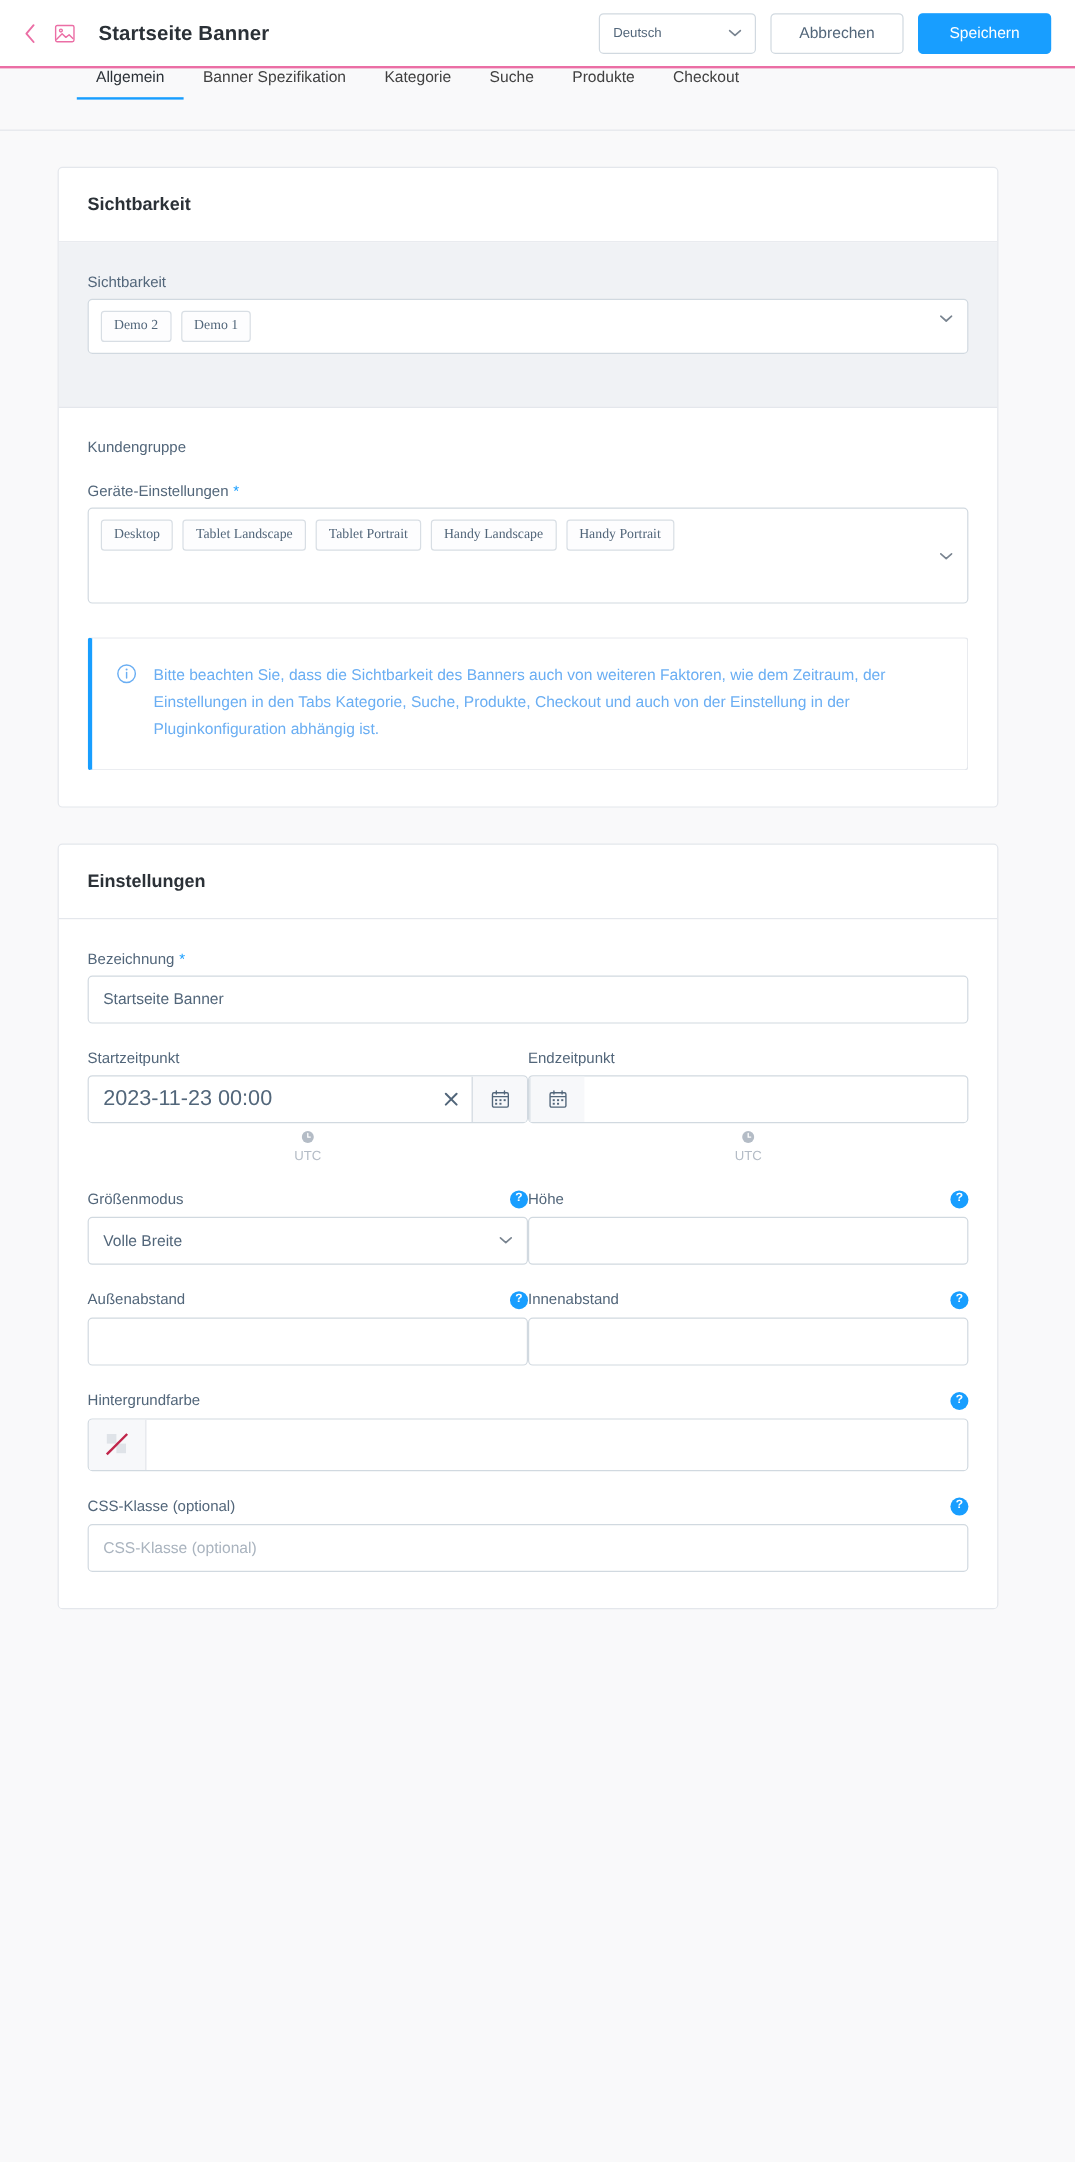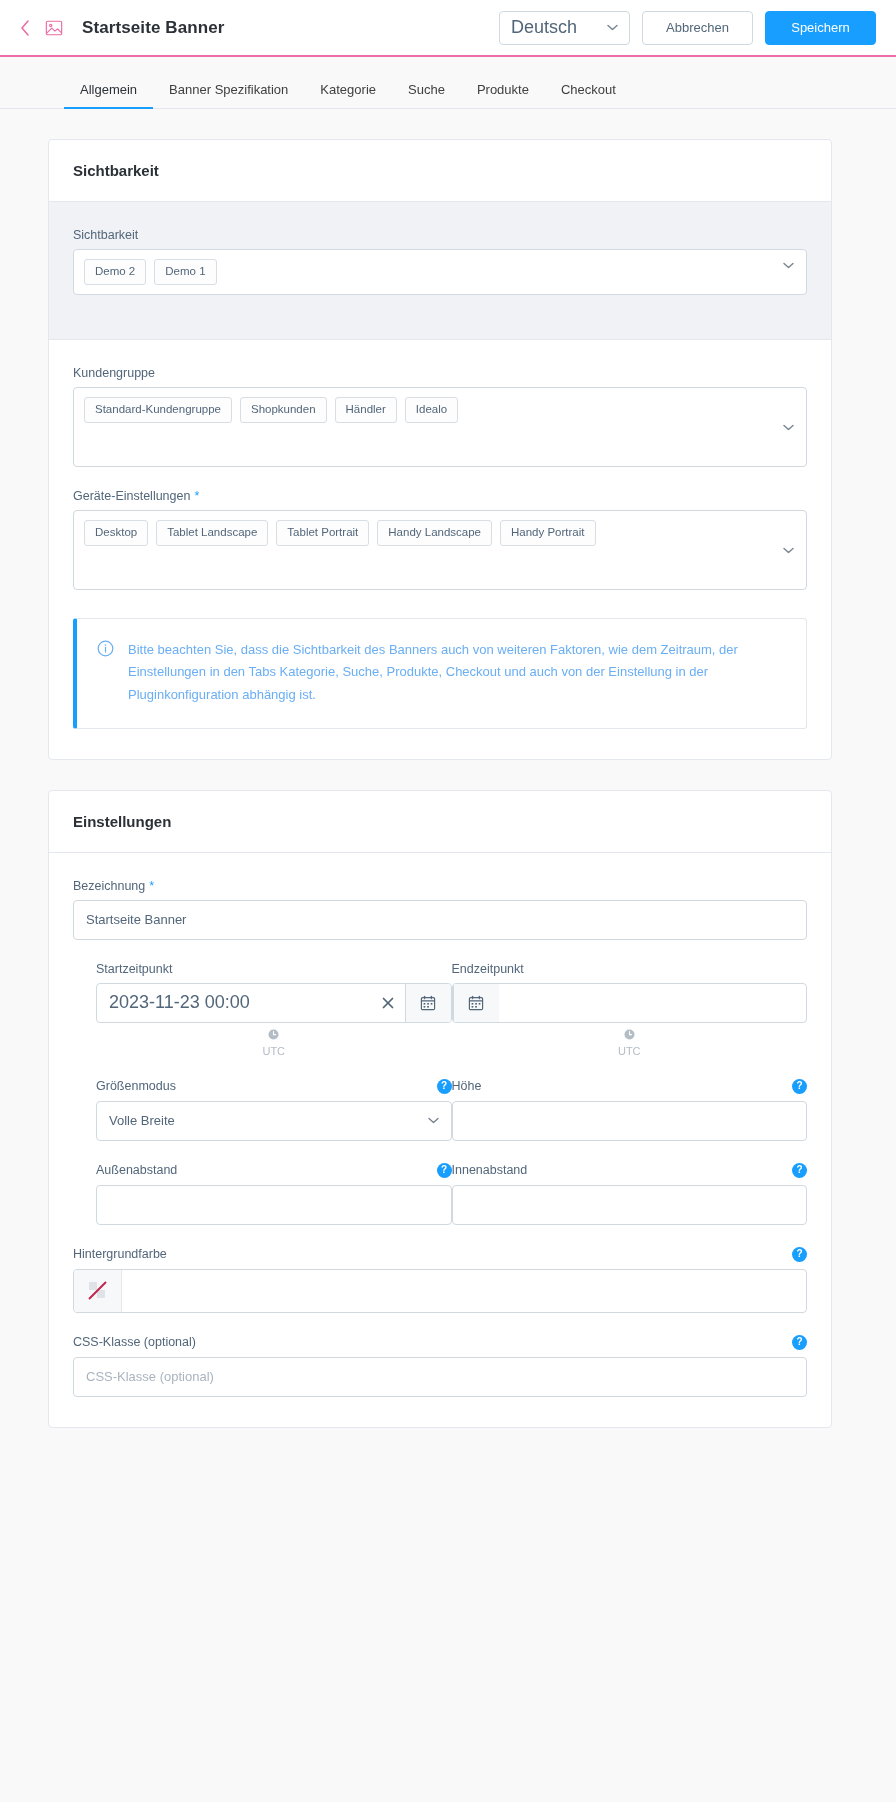--- a/index.html
+++ b/index.html
@@ -50,21 +50,21 @@
   }
   .lang-select {
     width: 131px;
     height: 34px;
     border: 1px solid #d1d9e0;
     border-radius: 4px;
     background: #fff;
     display: flex;
     align-items: center;
     padding: 0 11px;
-    font-size: 18px;
+    font-size: 11px;
     color: #52667a;
     cursor: pointer;
   }
   .lang-select .chev { margin-left: auto; color:#798490; display:flex; }
   .btn {
     height: 34px;
     border-radius: 4px;
     font-size: 13px;
     display: flex;
     align-items: center;
@@ -85,21 +85,21 @@
     color: #fff;
     min-width: 111px;
     font-weight: 400;
   }
 
   
   .tabbar {
     background: #f9f9fa;
     padding: 0 64px;
     display: flex;
-    align-items: flex-end;
+    align-items: flex-start;
     height: 52px;
     border-bottom: 1px solid #e4e7ec;
   }
   .tab {
     font-size: 13px;
     color: #404040;
     padding: 0 16px 12px 16px;
     cursor: pointer;
     position: relative;
     line-height: 1;
@@ -166,20 +166,21 @@
 
   .multiselect {
     border: 1px solid #d1d9e0;
     border-radius: 4px;
     background: #fff;
     display: flex;
     align-items: flex-start;
     padding: 9px 10px;
     position: relative;
     cursor: pointer;
+    font-family: Liberation Serif, serif;
   }
   .ms-tags {
     display: flex;
     flex-wrap: wrap;
     gap: 8px;
     flex: 1;
     padding-right: 26px;
   }
   .tag {
     border: 1px solid #d8dee4;
@@ -237,21 +238,20 @@
     font-size: 13px;
     color: #52667a;
     padding: 0 12px;
     font-family: "Liberation Sans", sans-serif;
     outline: none;
   }
   .input::placeholder { color: #aab4bf; }
 
   .row2 {
     display: flex;
-    margin-left: 23px;
   }
   .row2 > .field { flex: 1; margin-bottom: 22px; }
 
   
   .date-group {
     display: flex;
     border: 1px solid #d1d9e0;
     border-radius: 4px;
     background: #fff;
     height: 40px;
@@ -404,33 +404,20 @@
               </svg>
           </span>
         </div>
       </div>
     </div>
 
     <div class="card-body">
       <div class="field">
         <div class="fl">
           <span>Kundengruppe</span>
-        </div>
-        <div class="multiselect ms-h2">
-          <div class="ms-tags">
-            <span class="tag">Standard-Kundengruppe</span>
-            <span class="tag">Shopkunden</span>
-            <span class="tag">Händler</span>
-            <span class="tag">Idealo</span>
-          </div>
-          <span class="ms-chev">
-            <svg width="11" height="7" viewBox="0 0 11 7" fill="none" stroke="currentColor" stroke-width="1.4" stroke-linecap="round" stroke-linejoin="round">
-                <polyline points="1,1.5 5.5,5.5 10,1.5"></polyline>
-              </svg>
-          </span>
         </div>
       </div>
 
       <div class="field">
         <div class="fl">
           <span>Geräte-Einstellungen</span>
           <span class="req">*</span>
         </div>
         <div class="multiselect ms-h2">
           <div class="ms-tags">

